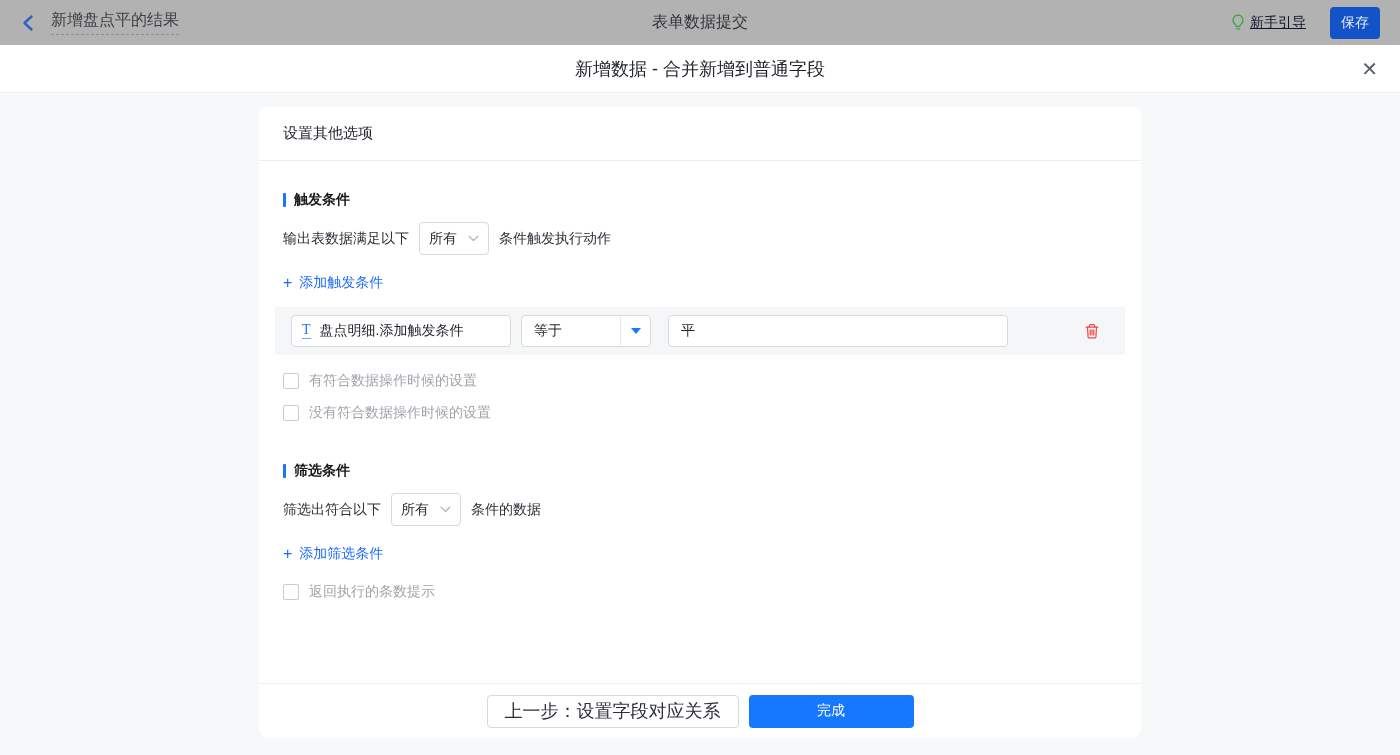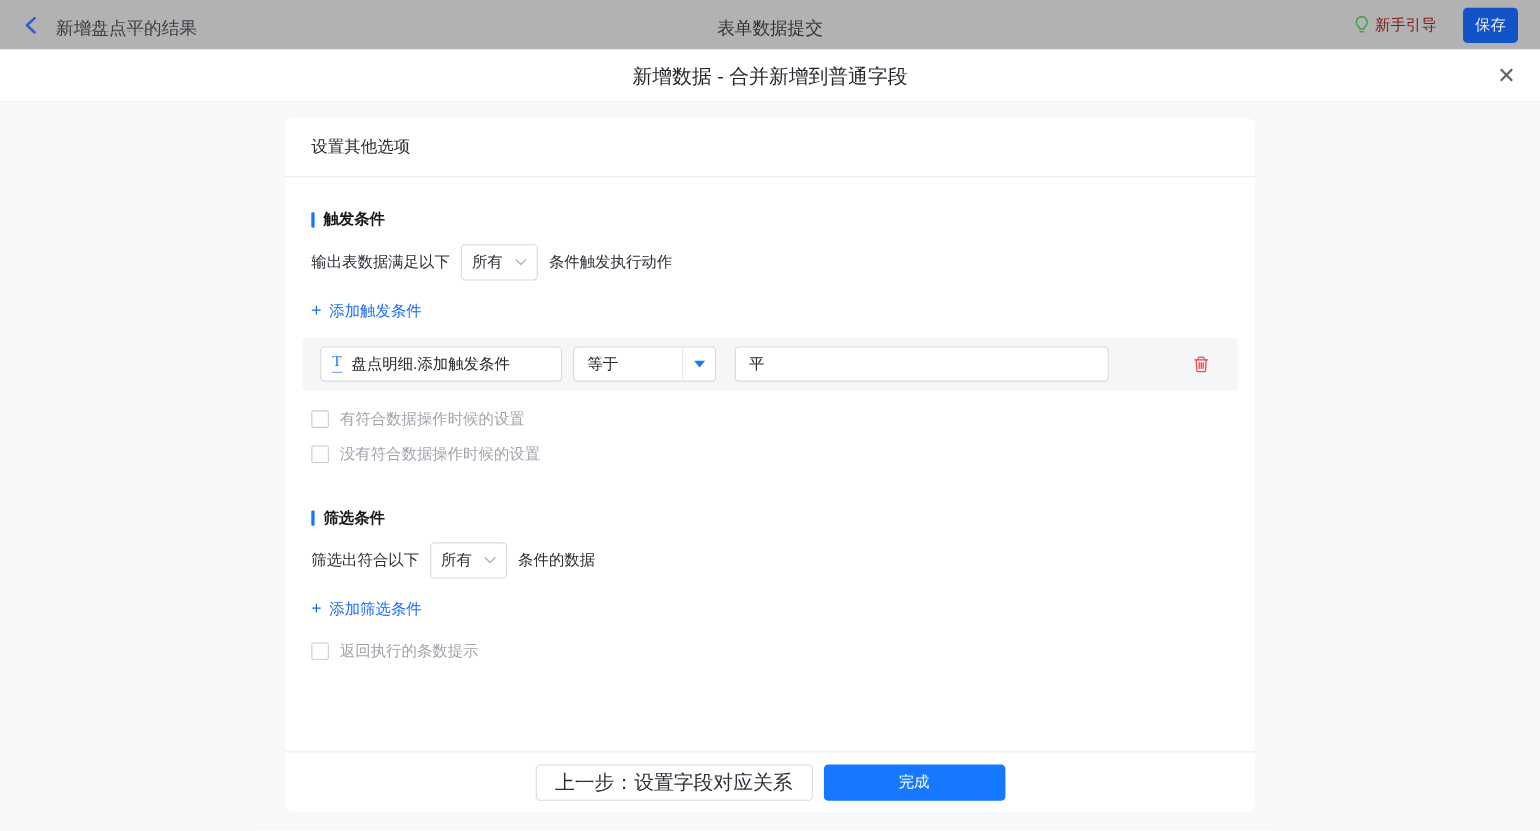--- a/index.html
+++ b/index.html
@@ -1,25 +1,25 @@
 <!DOCTYPE html>
 <html><head>
 <meta charset="utf-8">
 <style>
   * { margin:0; padding:0; box-sizing:border-box; }
   html,body { width:1400px; height:755px; overflow:hidden;
     font-family:"Liberation Sans","DejaVu Sans",sans-serif; font-size:14px; color:#23272d; }
 
   
-  .topbar { height:45px; background:#b2b2b2; display:flex; padding:16px 20px; position:relative; }
+  .topbar { height:45px; background:#b2b2b2; display:flex; align-items:center; padding:16px 20px; position:relative; }
   .back-btn { display:flex; align-items:center; cursor:pointer; margin-right:14px; }
   .doc-title { font-size:16px; color:#3b3f45; padding-bottom:3px; border-bottom:1px dashed #8f8f8f; cursor:pointer; }
   .topbar-center { position:absolute; left:0; right:0; text-align:center; font-size:16px; color:#2f3338; pointer-events:none; }
   .topbar-right { margin-left:auto; display:flex; align-items:center; gap:24px; position:relative; z-index:2; }
-  .guide { display:flex; align-items:center; gap:5px; color:#7f1d1d; font-size:14px; cursor:pointer; }
+  .guide { display:flex; align-items:center; gap:5px; color:#0f172a; font-size:14px; cursor:pointer;text-decoration:underline; }
   .save-btn { width:50px; height:32px; background:#1254c8; color:#e8eaee; border:none; border-radius:4px;
     font-size:14px; cursor:pointer; font-family:inherit; }
 
   
   .modal-header { height:48px; background:#fff; border-bottom:1px solid #f0f1f2; display:flex;
     align-items:center; justify-content:center; position:relative; }
   .modal-title { font-size:18px; font-weight:500; color:#1f2329; }
   .modal-close { position:absolute; right:22px; top:50%; transform:translateY(-50%); font-size:20px;
     color:#59616b; cursor:pointer; line-height:1; font-weight:400; }
 

